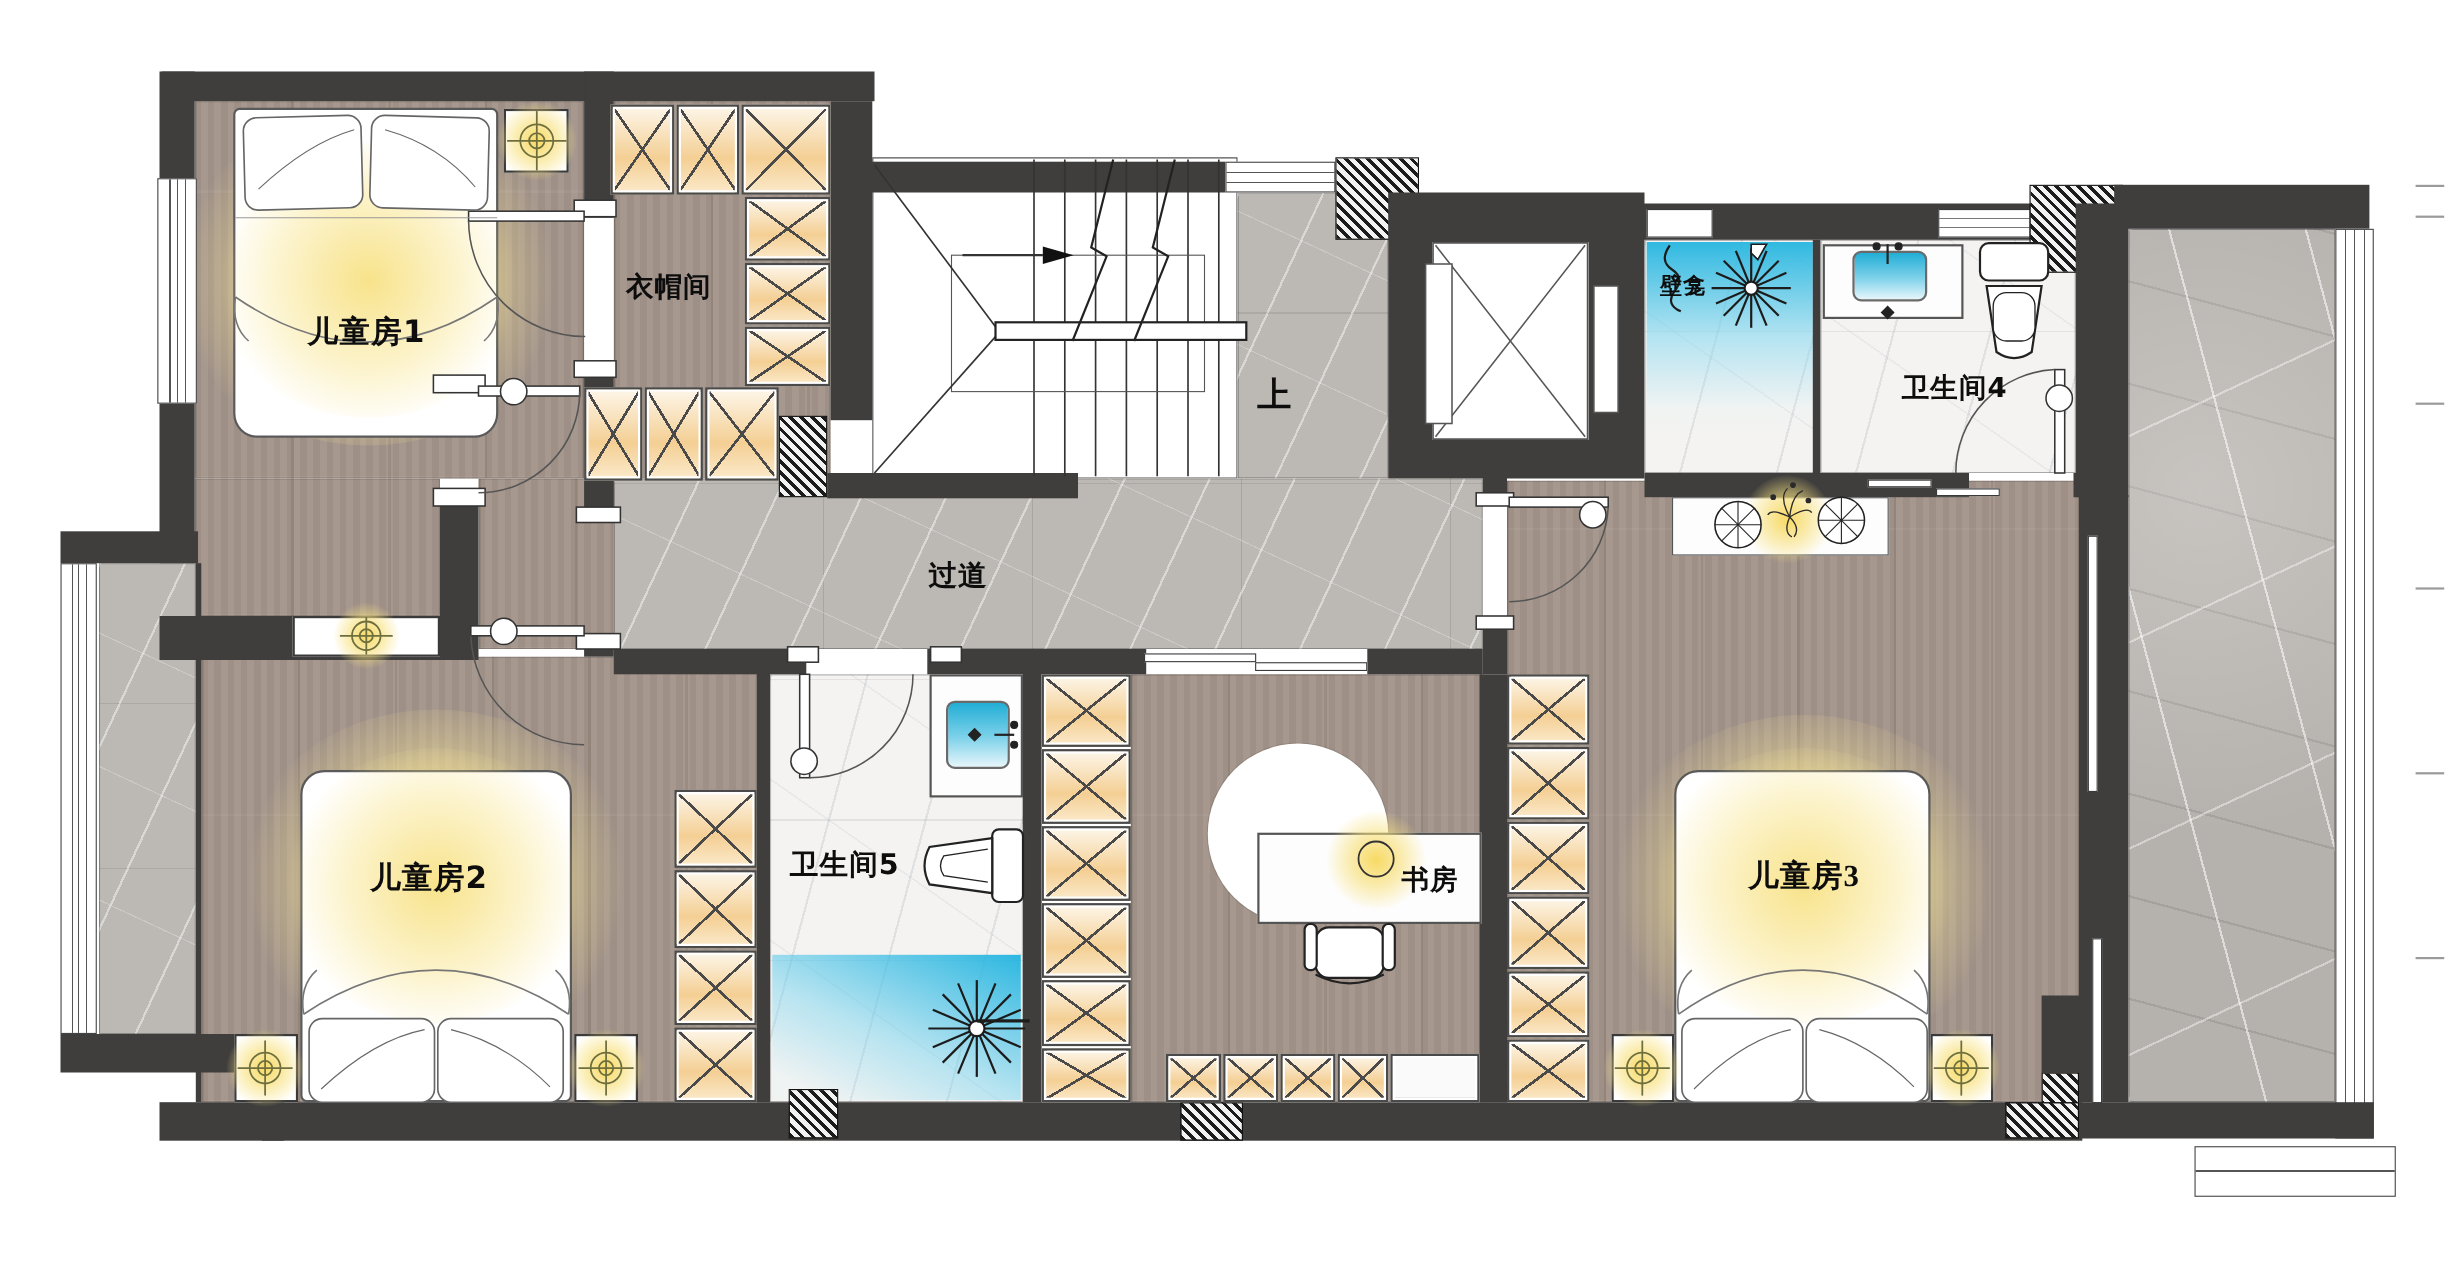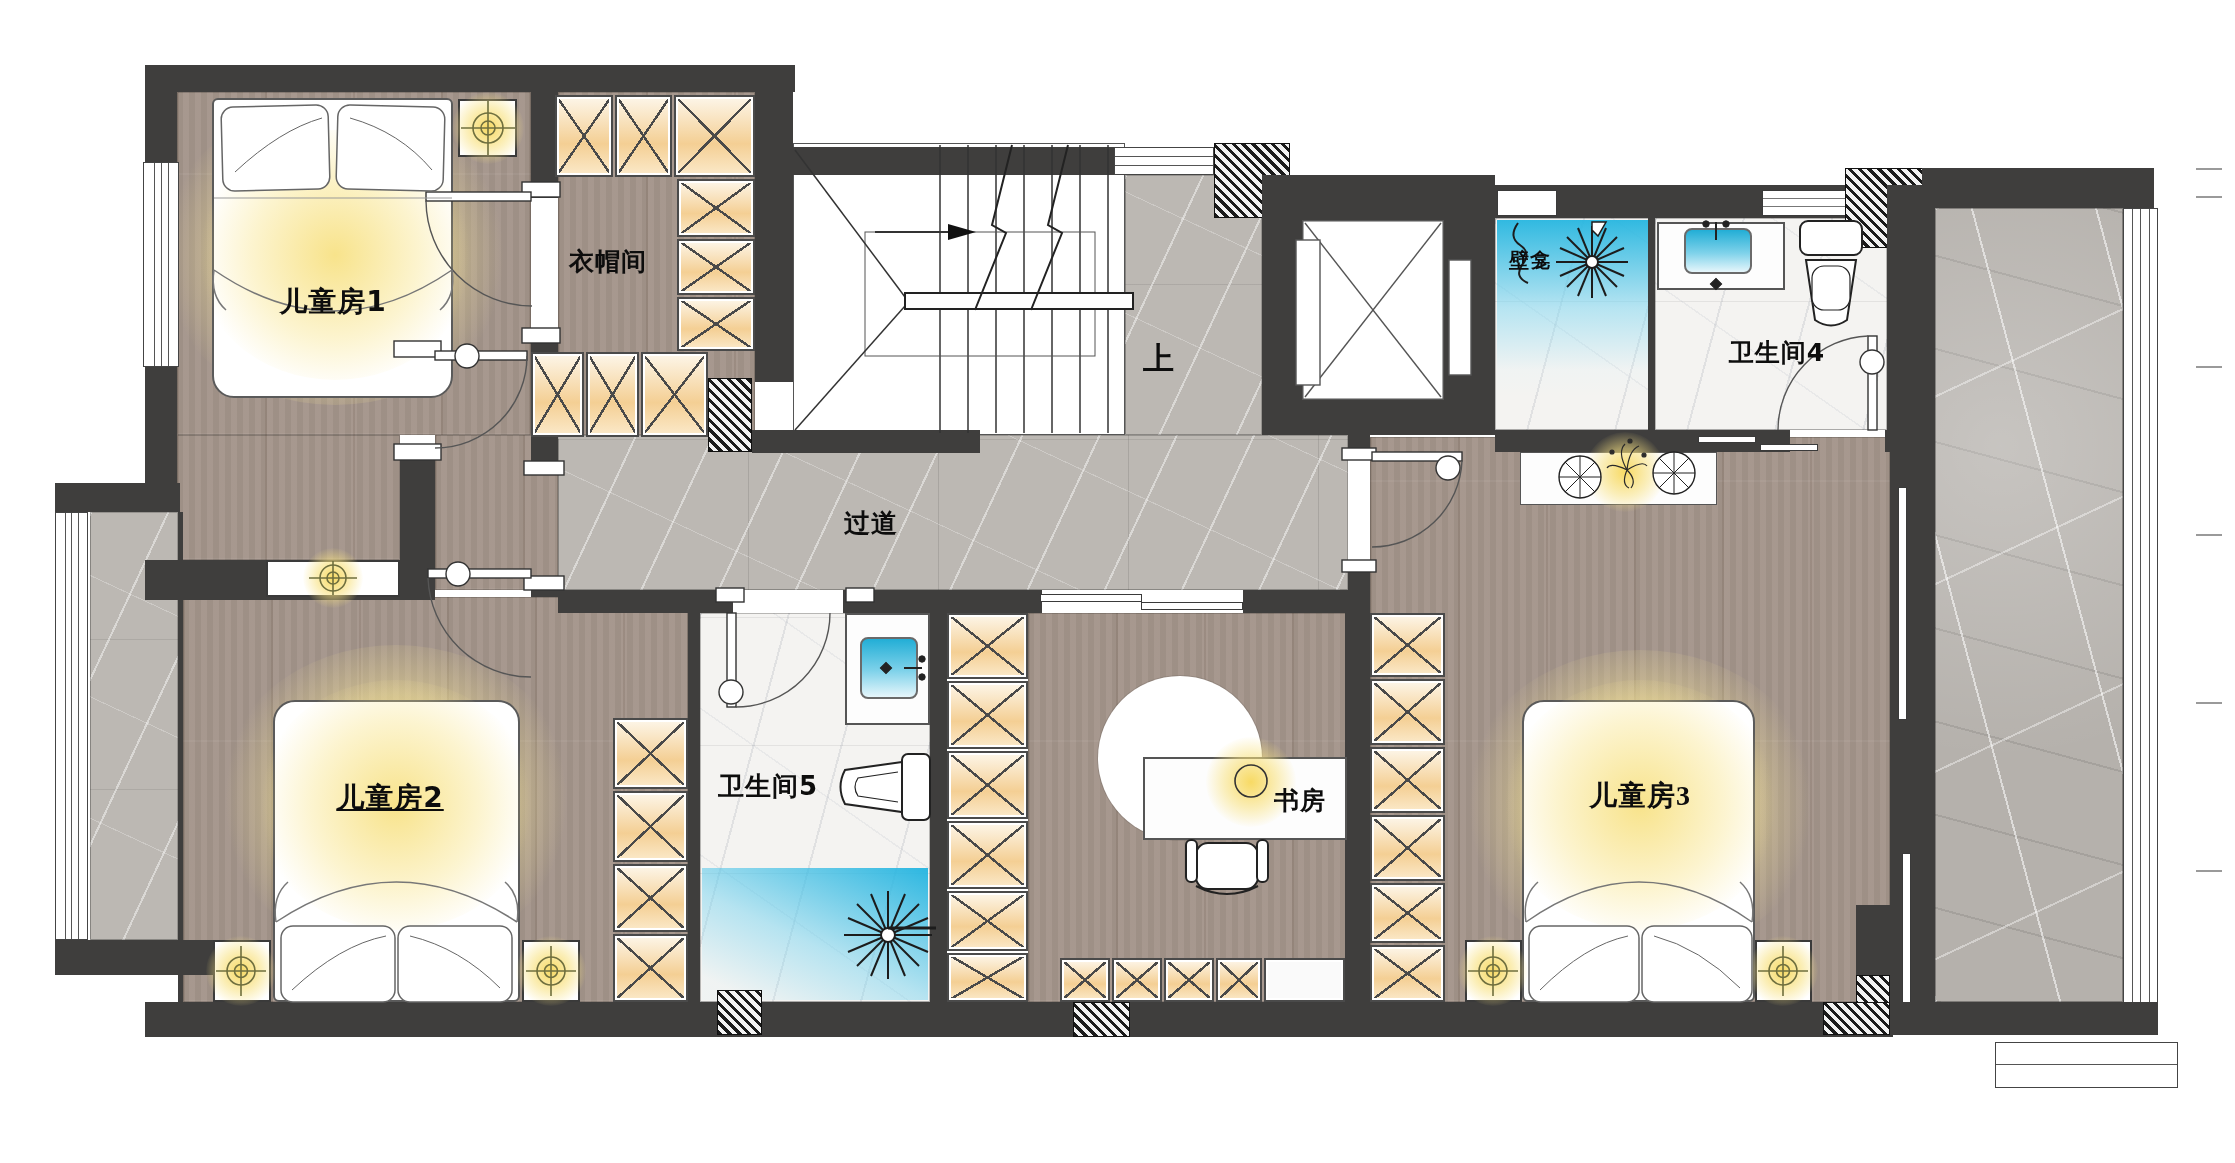--- a/index.html
+++ b/index.html
@@ -446,18 +446,18 @@
         <circle cx="1630" cy="441" r="2" fill="#2a2a2a"></circle>
     </g>
   </svg>
 
   <div class="label" style="left:333px;top:302px;font-size:28px;">儿童房1</div>
   <div class="label" style="left:608px;top:261px;font-size:25px;">衣帽间</div>
   <div class="label" style="left:1159px;top:359px;font-size:31px;">上</div>
   <div class="label" style="left:1530px;top:260px;font-size:20px;">壁龛</div>
   <div class="label" style="left:1753px;top:352px;font-size:25px;margin-left:24px;">卫生间4</div>
   <div class="label" style="left:871px;top:523px;font-size:26px;">过道</div>
-  <div class="label" style="left:390px;top:798px;font-size:28px;text-decoration:underline;">儿童房2</div>
+  <div class="label" style="left:390px;top:798px;font-size:28px;">儿童房2</div>
   <div class="label" style="left:768px;top:786px;font-size:26px;">卫生间5</div>
   <div class="label" style="left:1300px;top:800px;font-size:25px;">书房</div>
   <div class="label" style="left:1640px;top:796px;font-size:28px;font-family:Liberation Serif, serif;">儿童房3</div>
 
 </div>
 
 </body></html>

